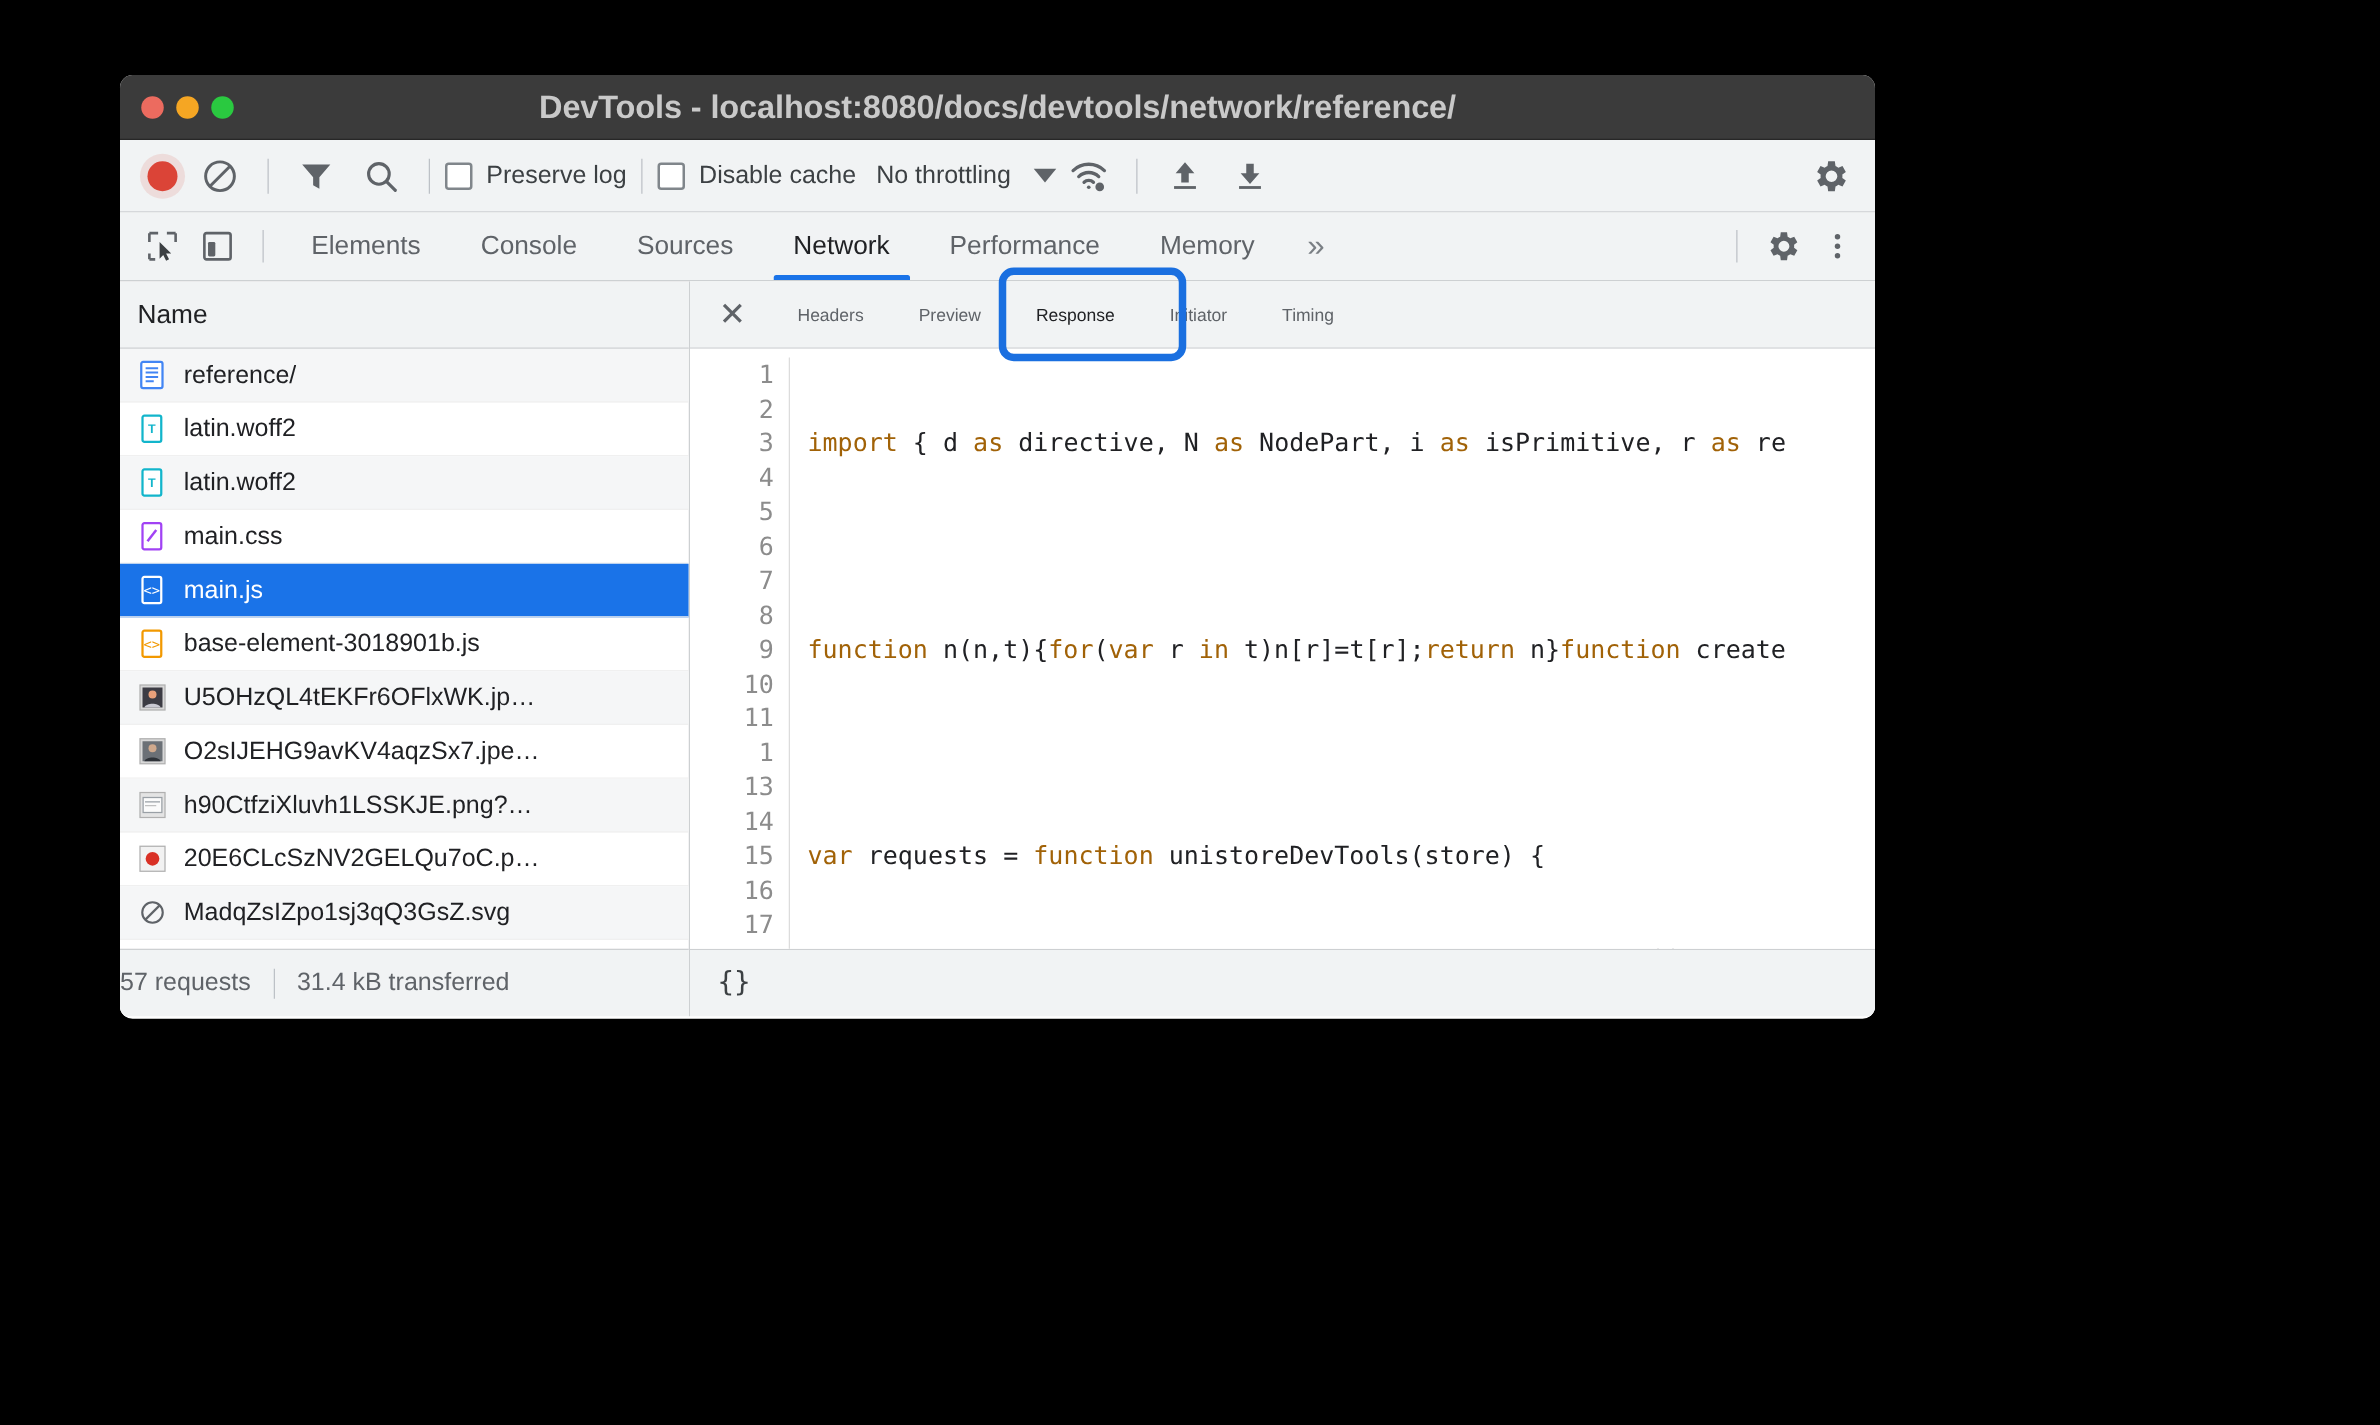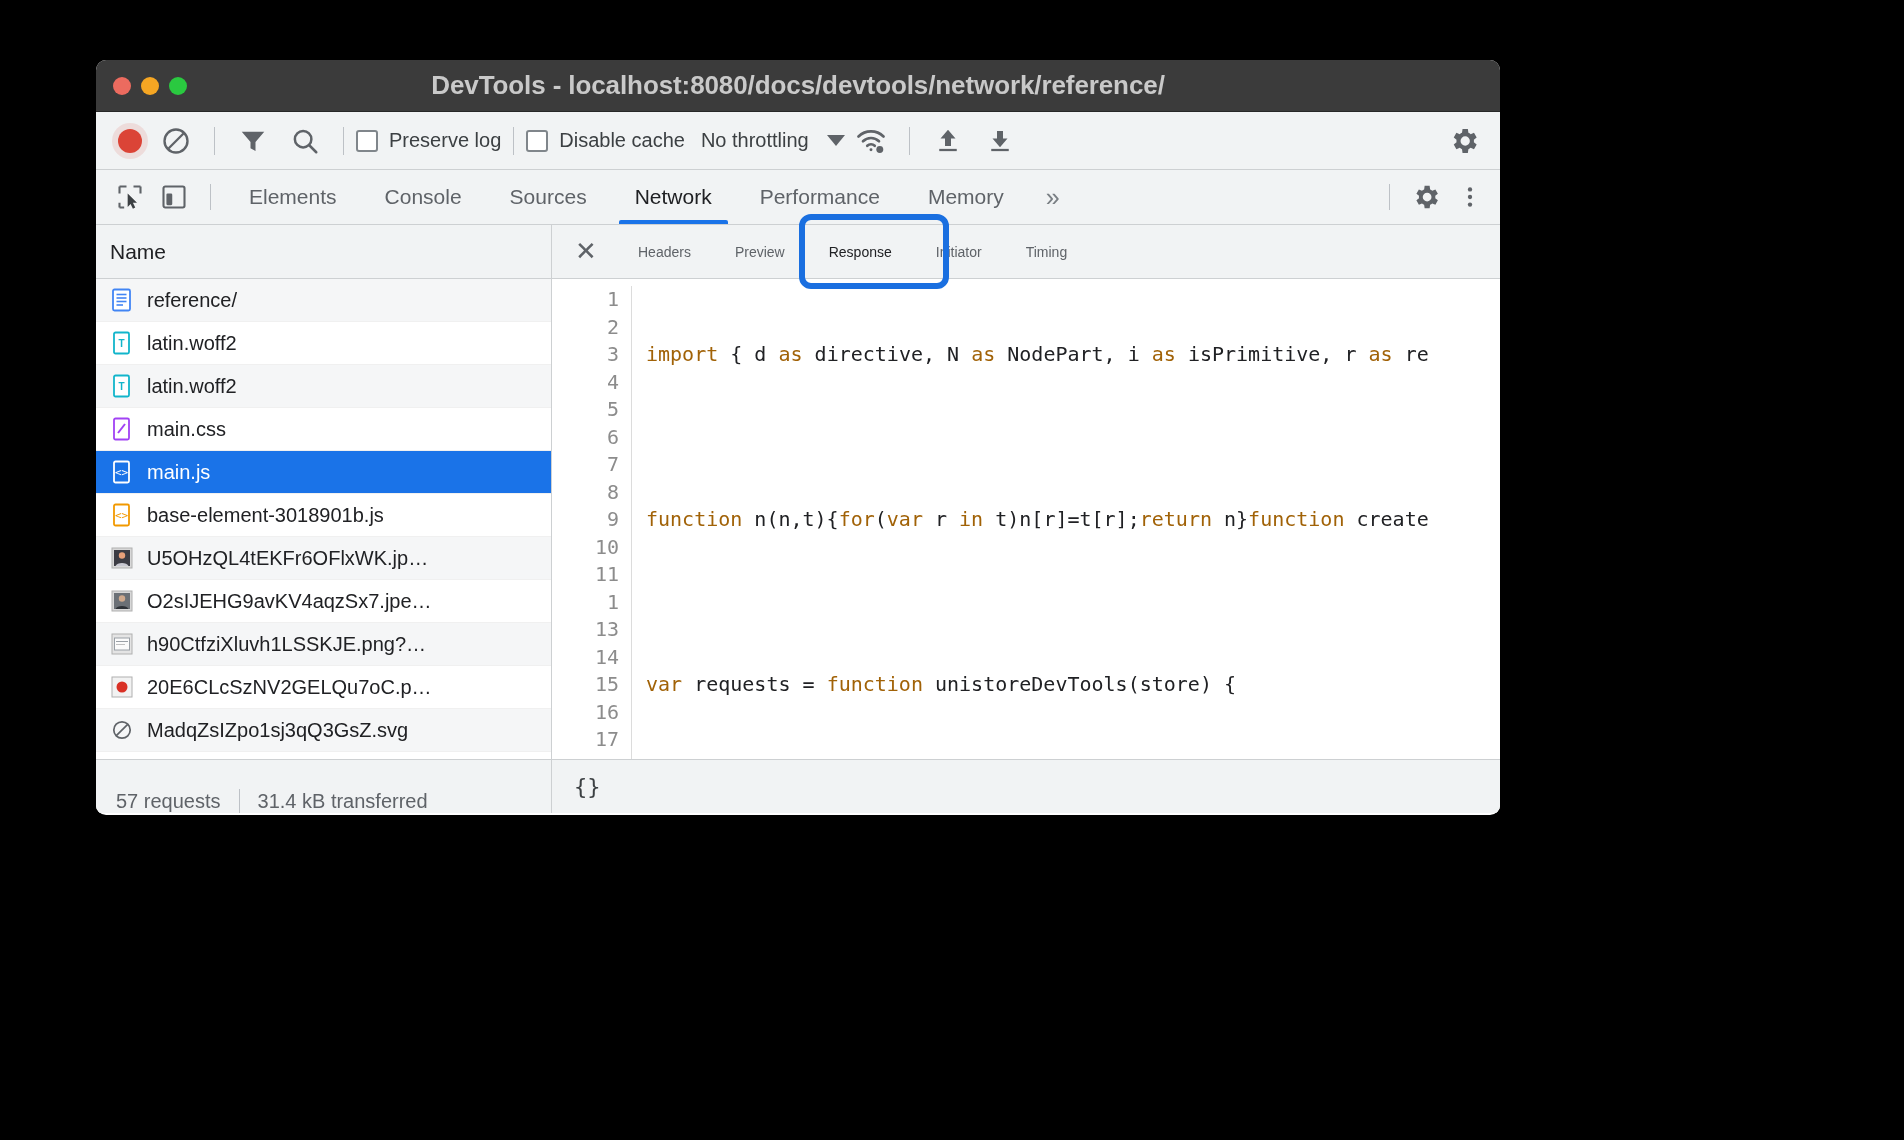--- a/index.html
+++ b/index.html
@@ -191,22 +191,22 @@
     width: 24px; height: 24px;
     margin-right: 13px;
     flex: 0 0 auto;
     display: flex; align-items: center; justify-content: center;
   }
   .fname { overflow: hidden; text-overflow: ellipsis; }
   #status-bar {
     height: 54px;
     background: #f1f3f4;
     border-top: 1px solid #cdd0d2;
-    display: flex; align-items: flex-end;
-    padding-left: 20px;
+    display: flex; align-items: center;
+    padding-left: 0;
     font-size: 20px;
     color: #5f6368;
     gap: 18px;
   }
   .st-sep { width: 1px; height: 24px; background: #bdc1c6; }
 
   
   #right-pane { flex: 1; display: flex; flex-direction: column; background: #fff; min-width: 0; }
   #detail-tabs {
     height: 54px;

